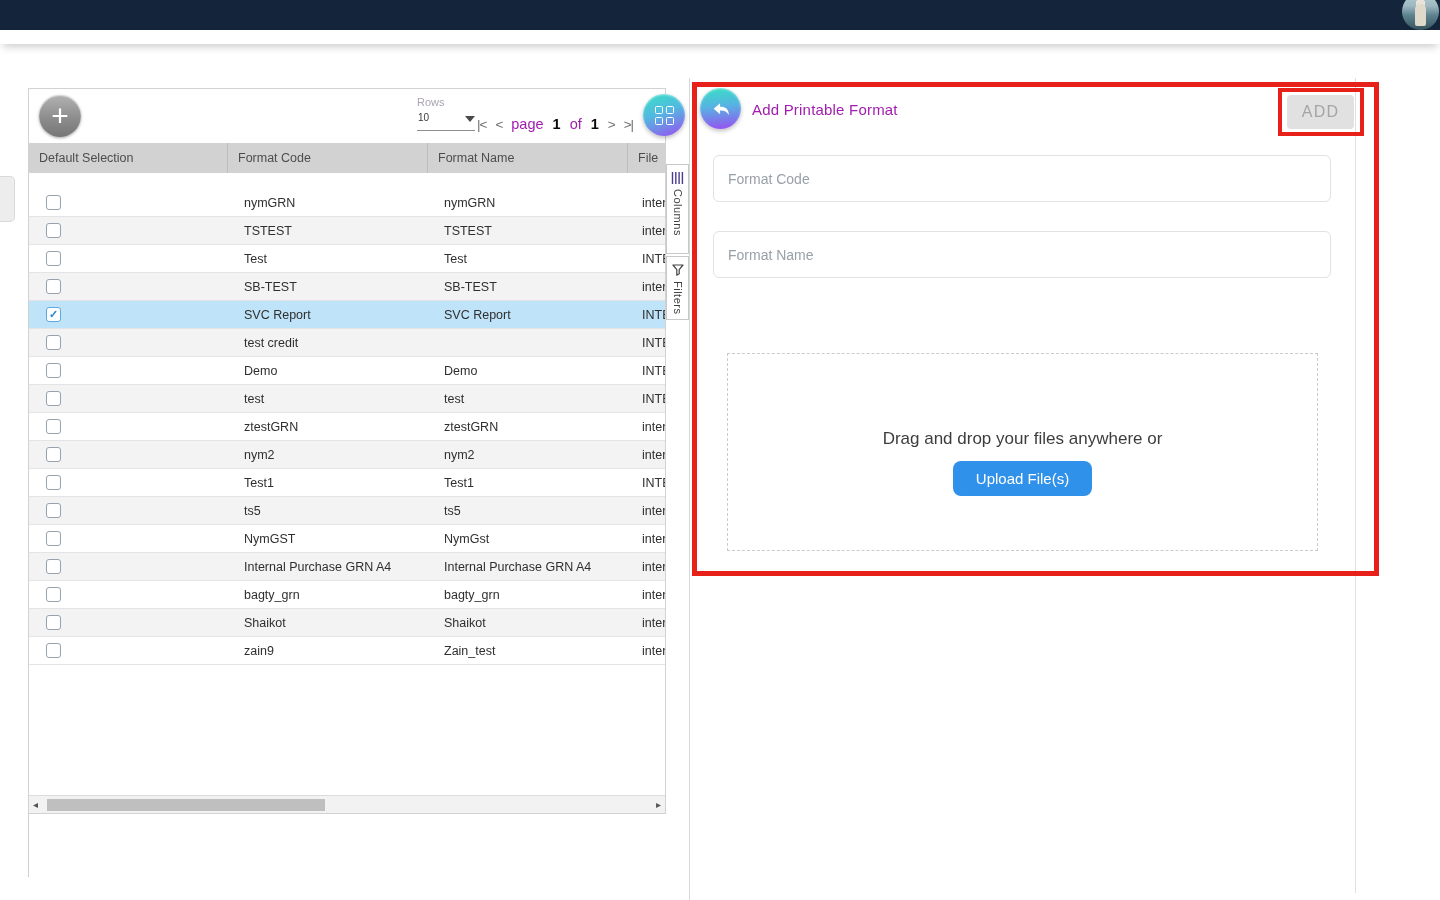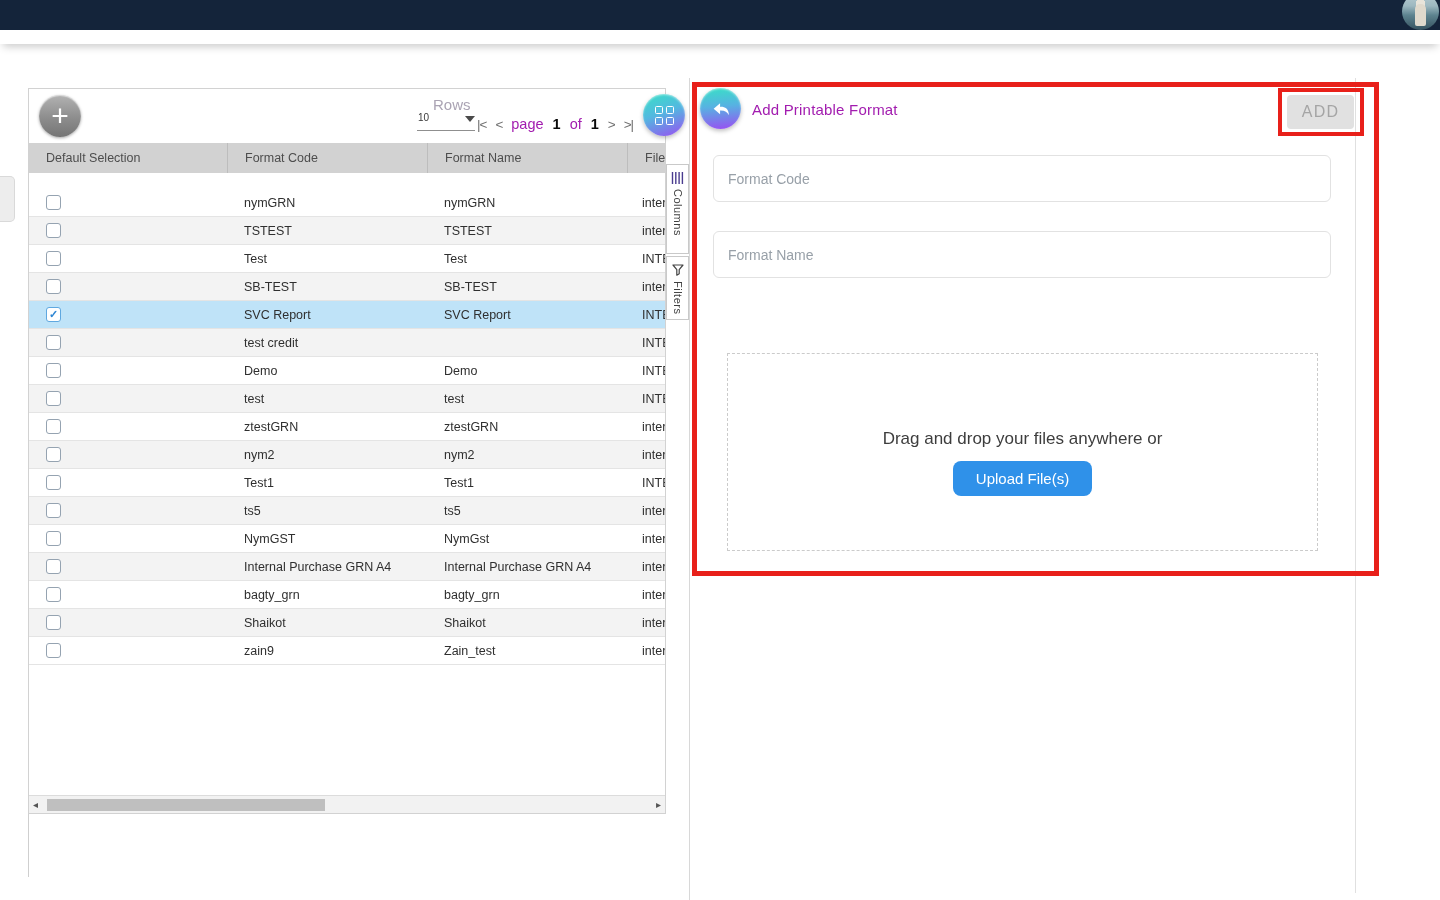--- a/index.html
+++ b/index.html
@@ -18,37 +18,37 @@
 
   
   .table-card { position:absolute; left:28px; top:88px; width:638px; height:726px; background:#fff; border:1px solid #d2d2d2; overflow:visible; }
   .left-extension { position:absolute; left:28px; top:814px; width:1px; height:63px; background:#cfcfcf; }
   .edge-tab { position:absolute; left:0; top:176px; width:15px; height:46px; background:#ededed; border:1px solid #d9d9d9; border-left:none; border-radius:0 5px 5px 0; }
 
   .plus-btn { position:absolute; left:10px; top:6px; width:42px; height:42px; border-radius:50%; border:none; cursor:pointer;
     background:linear-gradient(180deg,#b2b2b2 0%, #8d8d8d 55%, #757575 100%);
     box-shadow:0 1px 3px rgba(0,0,0,0.35), inset 0 1px 1px rgba(255,255,255,0.55);
     color:#fff; font-size:30px; line-height:38px; font-weight:400; text-align:center; }
-  .rows-label { position:absolute; left:388px; top:7px; font-size:15px; color:#aaa3b3;margin-left:16px; }
+  .rows-label { position:absolute; left:388px; top:7px; font-size:11px; color:#aaa3b3; }
   .rows-select { position:absolute; left:388px; top:20px; width:58px; height:22px; border-bottom:1px solid #8f8f8f; font-size:10px; color:#3a3a3a; cursor:pointer; }
   .rows-select .val { position:absolute; left:1px; top:3px; }
   .rows-select .caret { position:absolute; right:0; top:7px; width:0; height:0; border-left:5px solid transparent; border-right:5px solid transparent; border-top:6px solid #4a4a4a; }
   .pagination { position:absolute; left:448px; top:24px; height:22px; display:flex; align-items:center; gap:9px; }
   .pg-arrow { font-size:13.5px; color:#6f6f6f; letter-spacing:-1px; cursor:pointer; }
   .pg-word { font-size:14.5px; color:#a21caf; }
   .pg-num { font-size:14.5px; color:#0a0a0a; font-weight:bold; }
   .grid-btn { position:absolute; left:614px; top:5px; width:42px; height:42px; border-radius:50%; border:none; cursor:pointer; z-index:6;
     background:linear-gradient(160deg,#38e0c6 0%, #53b8e0 45%, #9a4df2 100%);
     box-shadow:0 2px 4px rgba(0,0,0,0.25), inset 0 1px 2px rgba(255,255,255,0.5);
     display:flex; align-items:center; justify-content:center; }
   .grid-icon { display:grid; grid-template-columns:8px 8px; grid-template-rows:8px 8px; gap:3px; }
   .grid-icon span { border:1.6px solid #fff; border-radius:1.5px; }
 
   .thead { position:absolute; left:0; top:54px; width:636px; height:30px; background:#d2d2d2; display:flex; }
-  .th { font-size:12.5px; color:#4d4d4d; line-height:30px; padding-left:17px; overflow:hidden; white-space:nowrap; }
+  .th { font-size:12.5px; color:#4d4d4d; line-height:30px; padding-left:10px; overflow:hidden; white-space:nowrap; }
   .th + .th { border-left:1px solid #bdbdbd; }
   .th1 { width:198px; } .th2 { width:200px; } .th3 { width:200px; } .th4 { width:38px; }
 
   .tbody { position:absolute; left:0; top:84px; width:636px;margin-top:16px; }
   .trow { position:relative; width:636px; height:28px; border-bottom:1px solid #e4e4e4; background:#fff; cursor:pointer; }
   .trow:nth-child(even) { background:#f3f3f3; }
   .trow.selected { background:var(--selection-blue,#bfe3f8); }
   .cb { position:absolute; left:17px; top:6px; width:15px; height:15px; background:#fff; border:1px solid #95a3b1; border-radius:3px;
     font-size:11px; line-height:13px; text-align:center; color:transparent; cursor:pointer; }
   .cb.checked { border-color:#5fa8e0; color:#2e86d3; font-weight:bold; }

